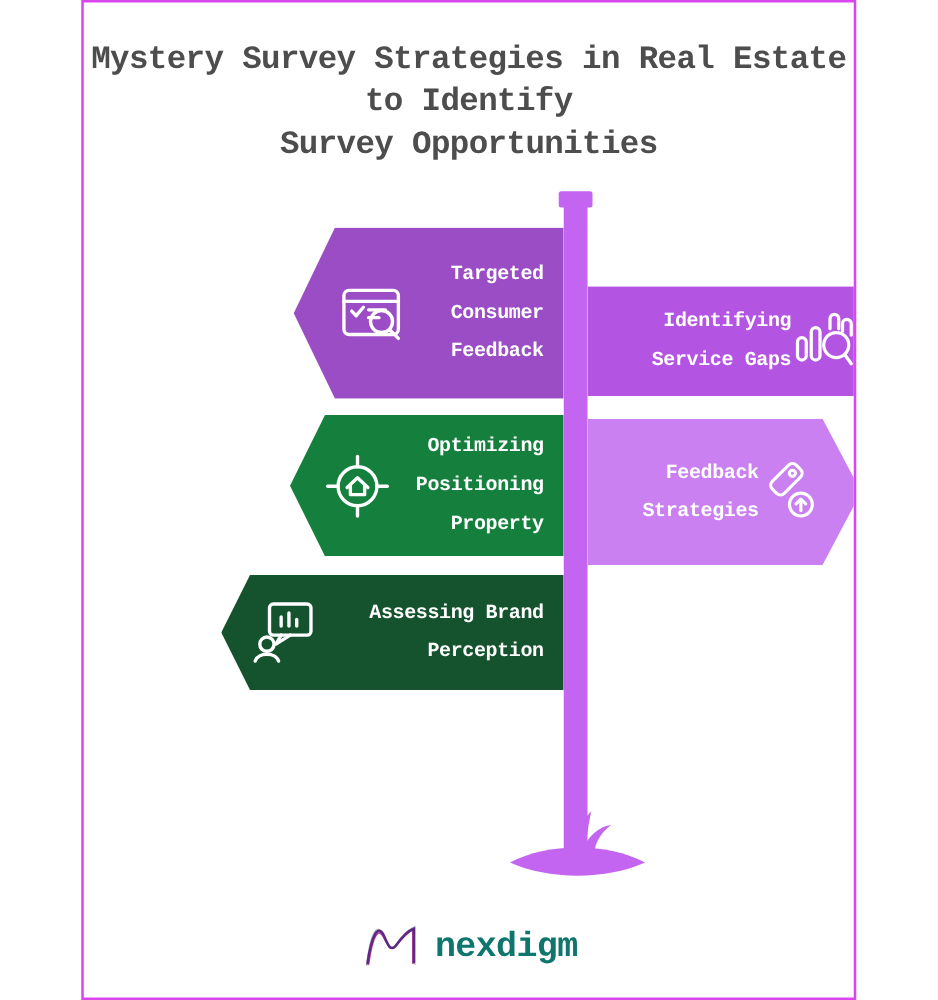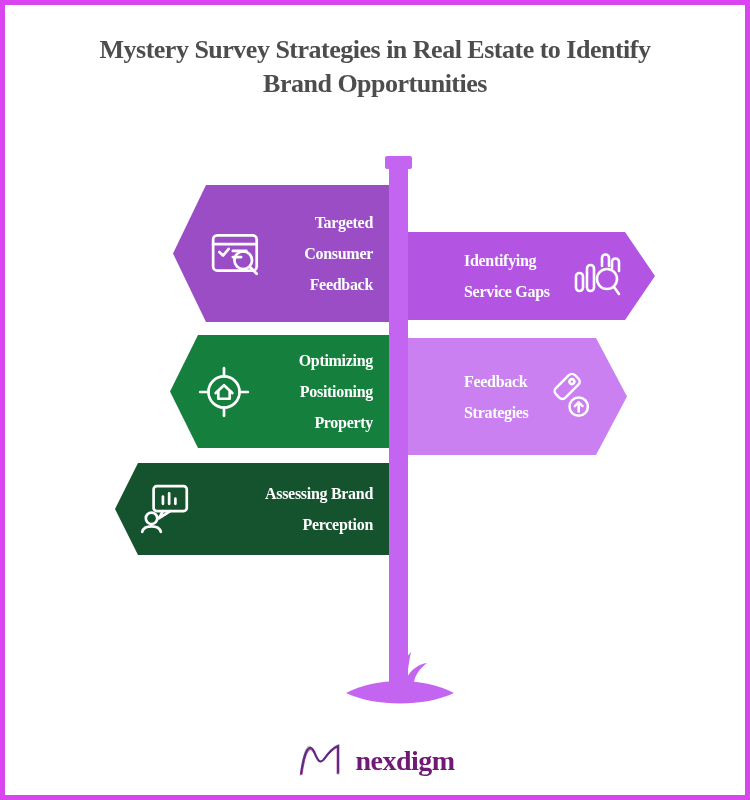--- a/index.html
+++ b/index.html
@@ -1,54 +1,54 @@
 <!DOCTYPE html>
 <html><head>
 <meta charset="utf-8">
 <style>
   html,body{margin:0;padding:0;background:#fff;}
   .canvas{
-    position:relative;width:750px;height:800px;margin:0 auto;
-    background:#ffffff;border:5px solid #d946ef;box-sizing:border-box;
-    font-family:Liberation Serif, serif;overflow:hidden;
+    position:relative;width:620px;height:800px;margin:0 auto;
+    background:#ffffff;border:2px solid #d946ef;box-sizing:border-box;
+    font-family:Liberation Mono, monospace;overflow:hidden;
   }
   .title{
     position:absolute;top:28px;left:0;width:100%;
     text-align:center;font-weight:bold;font-size:26px;line-height:34px;
     letter-spacing:-0.5px;
   }
   .pole-cap{position:absolute;left:380px;top:151px;width:27px;height:13px;border-radius:2px;}
   .pole{position:absolute;left:384px;top:160px;width:19px;height:520px;}
   .banner{
     position:absolute;display:flex;align-items:center;color:#fff;
     font-weight:bold;font-size:16px;line-height:31px;letter-spacing:-0.3px;
   }
   .banner.left{clip-path:polygon(0 50%, var(--tip) 0, 100% 0, 100% 100%, var(--tip) 100%);}
   .banner.right{clip-path:polygon(0 0, calc(100% - var(--tip)) 0, 100% 50%, calc(100% - var(--tip)) 100%, 0 100%);}
   .lines{flex:1;}
   .lines.r{text-align:right;padding-right:16px;}
-  .lines.l{text-align:left;padding-left:16px;margin-left:40px;}
+  .lines.l{text-align:right;padding-left:16px;}
   .lines div{white-space:nowrap;}
   .icon{flex:0 0 auto;display:flex;align-items:center;justify-content:center;}
   .icon svg{display:block;}
   .base,.grass{position:absolute;}
   .logo{
     position:absolute;left:0;top:733px;width:100%;
     display:flex;align-items:center;justify-content:center;gap:10px;
   }
   .logo-text{font-weight:bold;font-size:28px;letter-spacing:-0.5px;}
 </style>
 </head>
 <body>
 
 <div class="canvas">
 
   <div class="title" style="color: rgb(77, 77, 77);">
     <div>Mystery Survey Strategies in Real Estate to Identify</div>
-    <div>Brand Opportunities</div>
+    <div>Survey Opportunities</div>
   </div>
 
   <div class="pole-cap" style="background: rgb(196, 101, 241);"></div>
   <div class="pole" style="background: rgb(196, 101, 241);"></div>
 
   <div class="banner left" style="left: 168px; top: 180px; width: 216px; height: 137px; --tip: 33px; background: rgb(154, 77, 196);">
     <span class="icon" style="margin-left:36px">
       <svg width="56" height="56" viewBox="0 0 54 54" fill="none" stroke="#fff" stroke-width="2.6" stroke-linecap="round" stroke-linejoin="round">
         <rect x="4" y="9" width="42" height="34" rx="4"></rect>
         <line x1="4" y1="17.5" x2="46" y2="17.5"></line>
@@ -151,16 +151,16 @@
   </div>
 
   <div class="logo">
     <span>
       <svg width="50" height="42" viewBox="0 0 58 46" fill="none" stroke-linecap="round">
         <path d="M6,42 C10,10 16,2 21,13 C25,22 28,29 33,23 C38,16 45,8 51,6 L51,41" stroke="#B8B8C0" stroke-width="1.2"></path>
         <path d="M8,41 C12,14 17,6 22,16 C26,24 28,29 33,24 C38,18 44,11 49,9 L49,40" stroke="#C6439B" stroke-width="1.4"></path>
         <path d="M7,40 C11,12 17,4 22,14 C26,23 28,29 33,24 C38,17 44,10 50,8 L50,39" stroke="#5C2A85" stroke-width="2.4"></path>
       </svg>
     </span>
-    <span class="logo-text" style="color: #701a75;">nexdigm</span>
+    <span class="logo-text" style="color: #0f766e;">nexdigm</span>
   </div>
 
 </div>
 
 </body></html>

